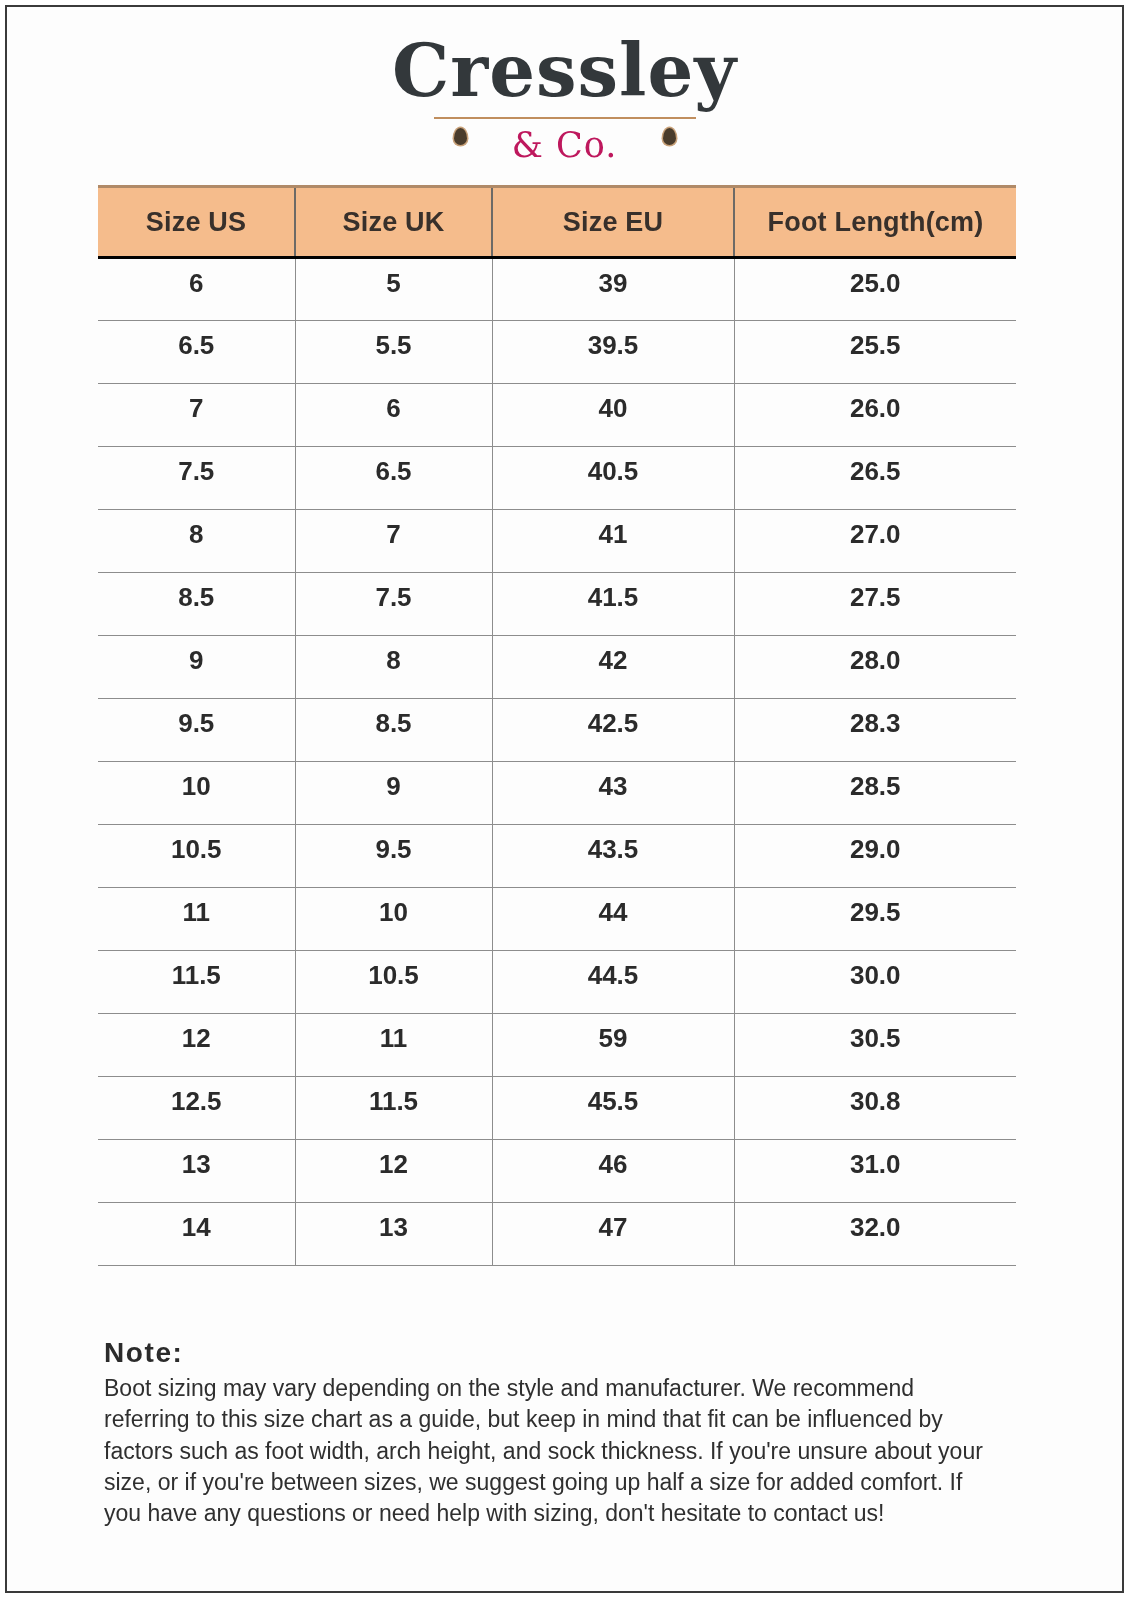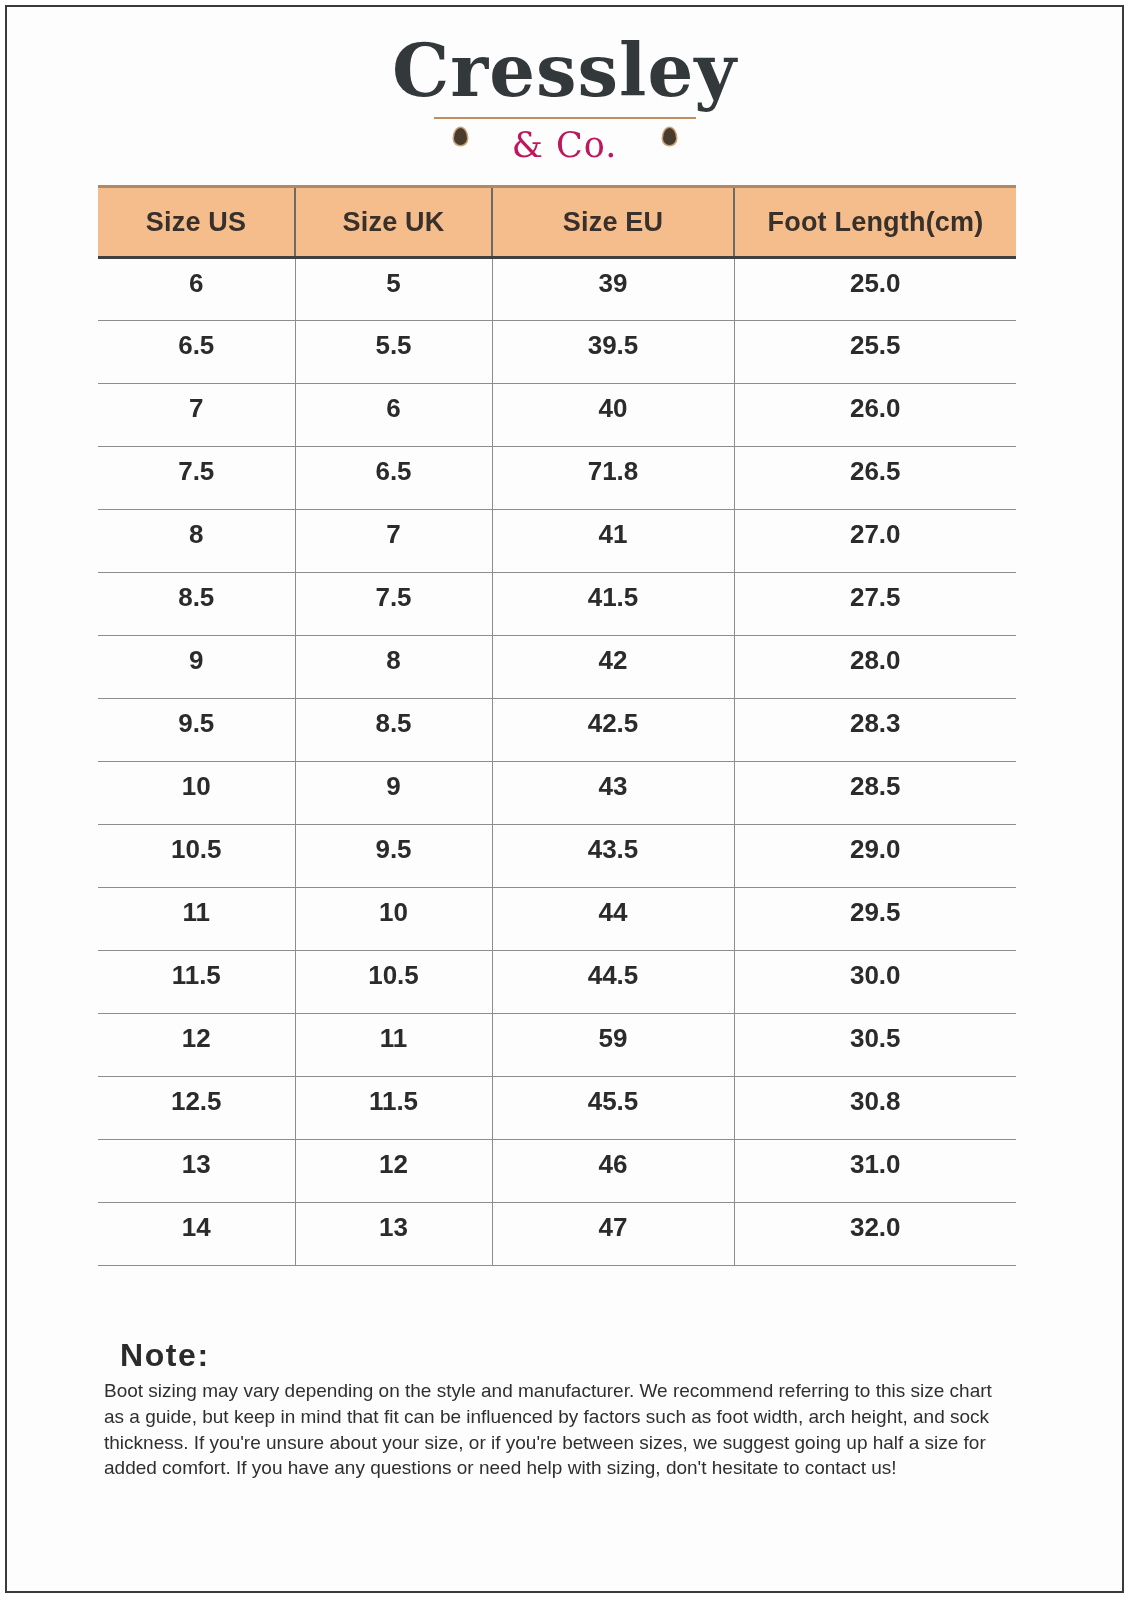--- a/index.html
+++ b/index.html
@@ -88,21 +88,21 @@
 
   .size-table thead th {
     background: #f5bc8c;
     color: #38302b;
     font-size: 27px;
     font-weight: 700;
     height: 68px;
     text-align: center;
     vertical-align: middle;
     border-top: 3px solid #b08a68;
-    border-bottom: 3px solid #404040;
+    border-bottom: 3px solid #000000;
     border-left: 2px solid #6d6a66;
     padding: 0 2px;
     letter-spacing: 0.2px;
   }
   .size-table thead th:first-child { border-left: none; }
 
   .size-table tbody td {
     height: 63px;
     font-size: 26px;
     font-weight: 700;
@@ -119,29 +119,28 @@
   .size-table tbody tr:last-child td { border-bottom: 1.5px solid #8d8d8d; }
 
   
   .note-block {
     position: absolute;
     left: 97px;
     top: 1330px;
     width: 900px;
   }
   .note-title {
-    font-size: 32px;
+    font-size: 28px;
     font-weight: 700;
     color: #2b2b2b;
     letter-spacing: 1.6px;
     margin-bottom: 4px;
-    margin-left: 16px;
   }
   .note-body {
-    font-size: 19px;
+    font-size: 23px;
     line-height: 1.36;
     color: #2f2f2f;
     font-weight: 400;
   }
 </style>
 </head>
 <body>
 
 <div id="page">
 
@@ -185,21 +184,21 @@
         </tr>
         <tr>
           <td>7</td>
           <td>6</td>
           <td>40</td>
           <td>26.0</td>
         </tr>
         <tr>
           <td>7.5</td>
           <td>6.5</td>
-          <td>71.8</td>
+          <td>40.5</td>
           <td>26.5</td>
         </tr>
         <tr>
           <td>8</td>
           <td>7</td>
           <td>41</td>
           <td>27.0</td>
         </tr>
         <tr>
           <td>8.5</td>

